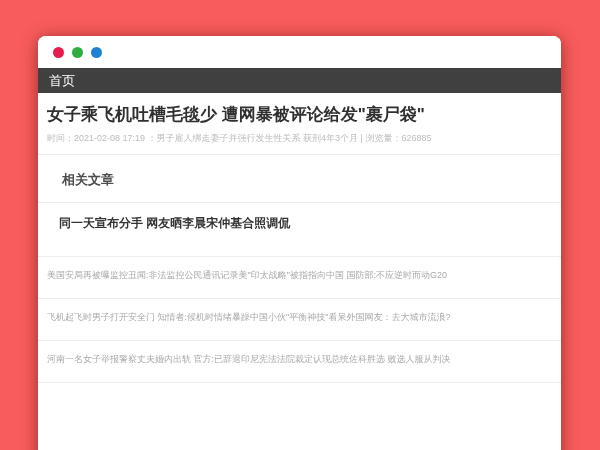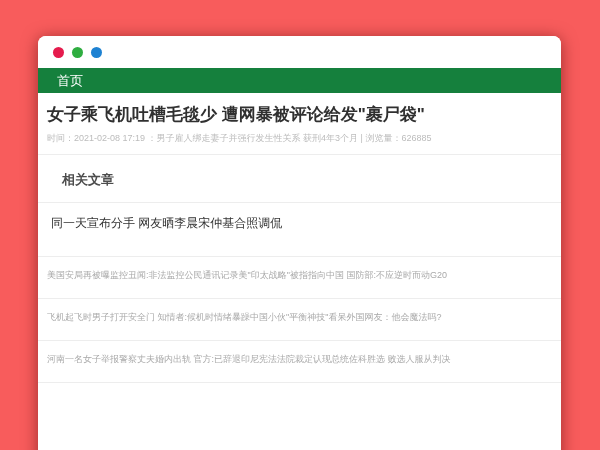--- a/index.html
+++ b/index.html
@@ -33,25 +33,25 @@
     width: 11px;
     height: 11px;
     border-radius: 50%;
     margin-right: 8px;
   }
   .dot-red   { background: #e51b4d; }
   .dot-green { background: #2fad40; }
   .dot-blue  { background: #1e82d2; }
   .navbar {
     height: 25px;
-    background: #15803d;
+    background: #404040;
     color: #ffffff;
     font-size: 13px;
     line-height: 25px;
-    padding-left: 13px;
+    padding-left: 5px;
   }
   .nav-home {
     display: inline-block;
     padding: 0 6px;
     cursor: pointer;
   }
   .article-head {
     padding: 12px 9px 10px 9px;
     border-bottom: 1px solid #ededed;
   }
@@ -77,24 +77,24 @@
     color: #4d4d4d;
     line-height: 17px;
   }
   .related-item {
     padding: 12px 9px 16px 9px;
     border-bottom: 1px solid #ededed;
   }
   .related-item-title {
     display: block;
     font-size: 12px;
-    font-weight: normal;
+    font-weight: bold;
     color: #333333;
     line-height: 16px;
-    margin: 0 0 9px 4px;
+    margin: 0 0 9px 12px;
     text-decoration: none;
     cursor: pointer;
     white-space: nowrap;
     overflow: hidden;
   }
   .related-item-desc {
     display: block;
     font-size: 9px;
     color: #a9a9a9;
     line-height: 13px;
@@ -130,21 +130,21 @@
 
     <div class="related-item">
       <a class="related-item-title">同一天宣布分手 网友晒李晨宋仲基合照调侃</a>
     </div>
 
     <div class="related-item">
       <a class="related-item-desc">美国安局再被曝监控丑闻:非法监控公民通讯记录美"印太战略"被指指向中国 国防部:不应逆时而动G20</a>
     </div>
 
     <div class="related-item">
-      <a class="related-item-desc">飞机起飞时男子打开安全门 知情者:候机时情绪暴躁中国小伙"平衡神技"看呆外国网友：他会魔法吗?</a>
+      <a class="related-item-desc">飞机起飞时男子打开安全门 知情者:候机时情绪暴躁中国小伙"平衡神技"看呆外国网友：去大城市流浪?</a>
     </div>
 
     <div class="related-item">
       <a class="related-item-desc">河南一名女子举报警察丈夫婚内出轨 官方:已辞退印尼宪法法院裁定认现总统佐科胜选 败选人服从判决</a>
     </div>
 
   </div>
 
 </div>
 

